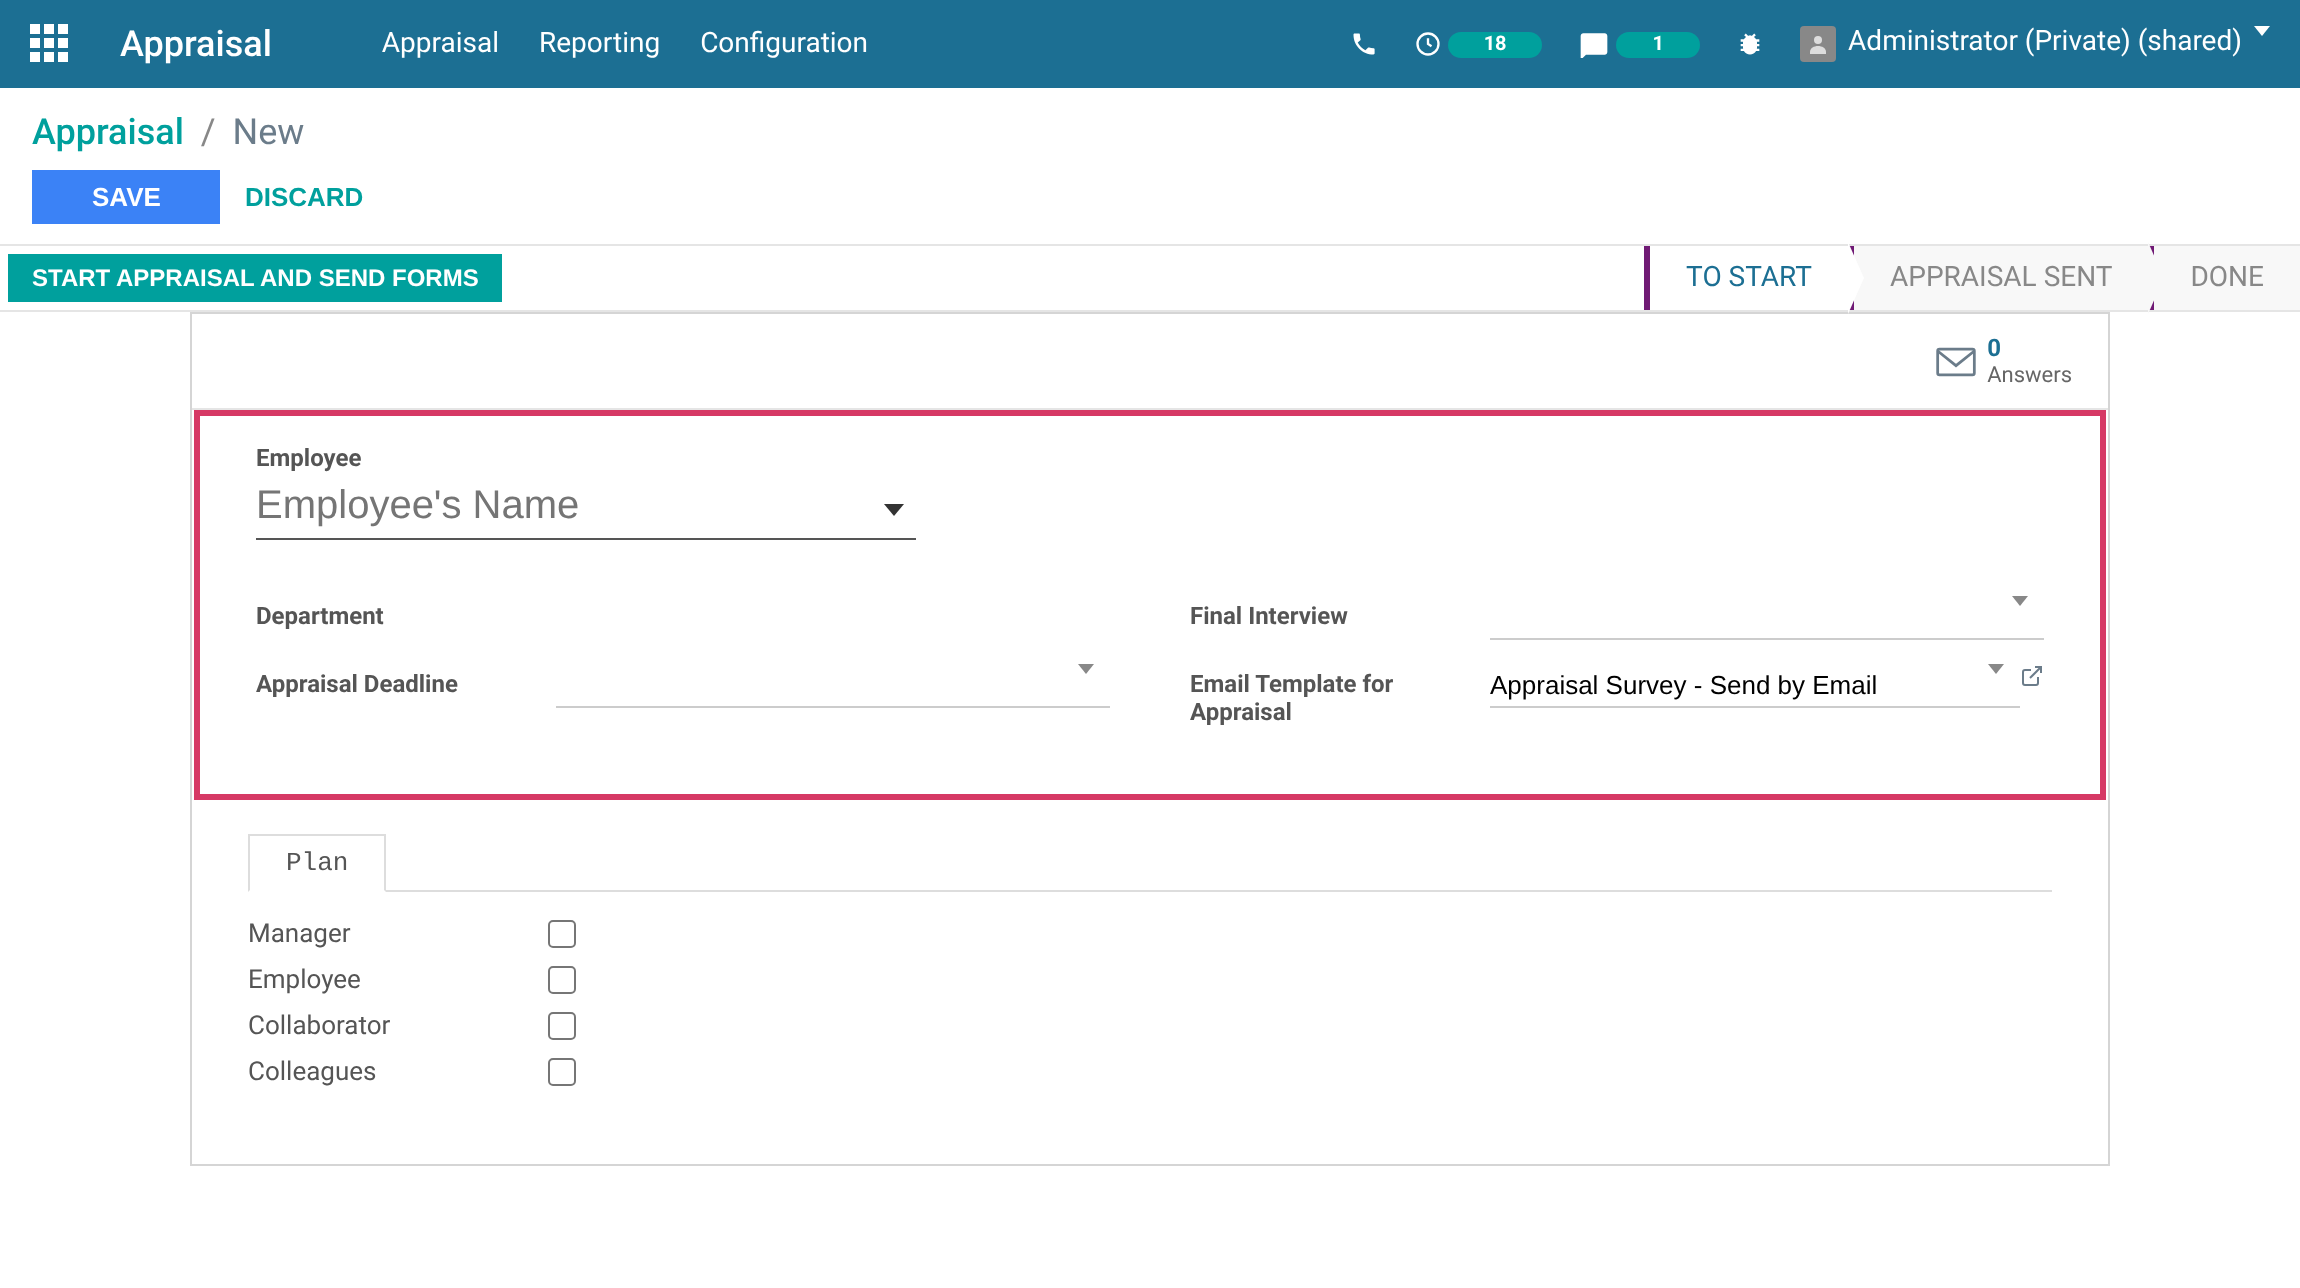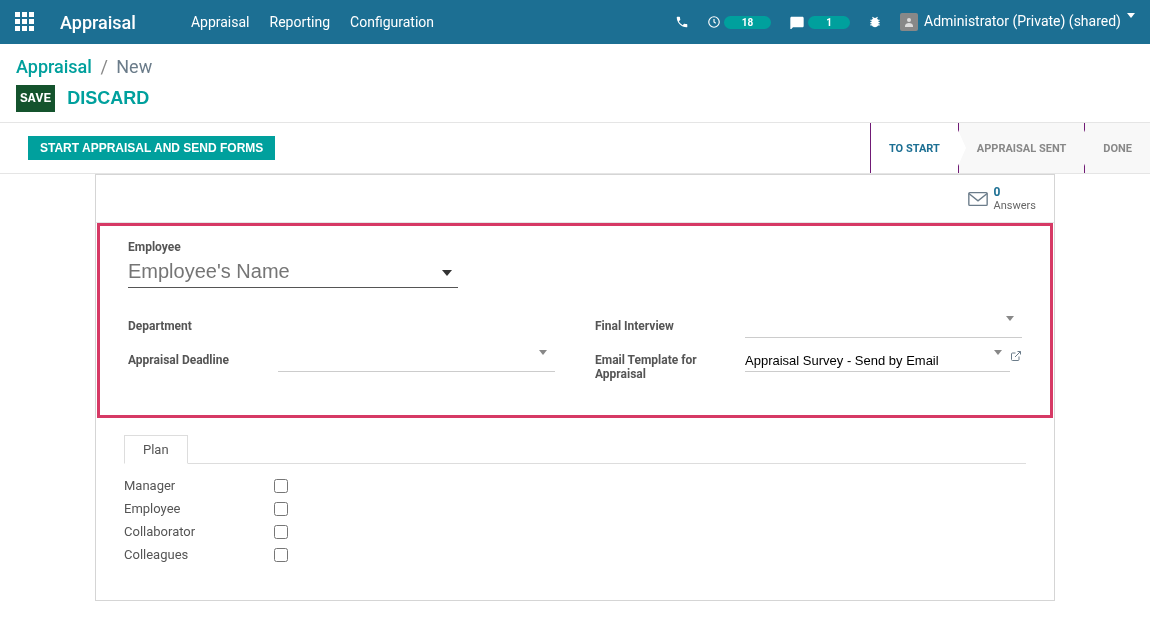--- a/index.html
+++ b/index.html
@@ -16,27 +16,27 @@
 .badge { background: #00a09d; color: #fff; border-radius: 9px; font-size: 10px; padding: 1px 18px; font-weight: bold; }
 .user-section { display: flex; align-items: flex-start; gap: 6px; cursor: pointer; font-size: 14px; }
 .user-avatar { width: 18px; height: 18px; background: #888; border-radius: 2px; display: flex; align-items: center; justify-content: center; }
 
 .breadcrumb-bar { padding: 12px 16px 8px; }
 .breadcrumb { font-size: 18px; color: #6b7c8a; }
 .breadcrumb .root { color: #00a09d; font-weight: 500; }
 .breadcrumb .sep { color: #888; margin: 0 4px; }
 
 .action-buttons { padding: 0 16px 10px; display: flex; gap: 12px; align-items: center; }
-.btn-save { background: #14532d; color: #fff; border: none; padding: 6px 4px; font-size: 13px; font-weight: bold; cursor: pointer; font-family: Liberation Mono, monospace; }
-.btn-discard { background: none; border: none; color: #00a09d; font-size: 18px; font-weight: bold; cursor: pointer; }
-
-.status-row { display: flex; align-items: stretch; border-top: 1px solid #e5e5e5; border-bottom: 1px solid #e5e5e5; padding-left: 28px; height: 52px; gap: 16px; }
+.btn-save { background: #3b82f6; color: #fff; border: none; padding: 6px 30px; font-size: 13px; font-weight: bold; cursor: pointer; }
+.btn-discard { background: none; border: none; color: #00a09d; font-size: 13px; font-weight: bold; cursor: pointer; }
+
+.status-row { display: flex; align-items: stretch; border-top: 1px solid #e5e5e5; border-bottom: 1px solid #e5e5e5; padding-left: 4px; height: 34px; gap: 16px; }
 .btn-start { background: #00a09d; color: #fff; border: none; padding: 0 12px; font-size: 12px; font-weight: bold; cursor: pointer; align-self: center; height: 24px; }
 .status-steps { margin-left: auto; display: flex; }
-.step { display: flex; align-items: center; padding: 0 18px; font-size: 11px; font-weight: bold; color: #888; background: #f8f8f8; position: relative; border-left: 1px solid #701a75; }
+.step { display: flex; align-items: center; padding: 0 18px; font-size: 14px; font-weight: normal; color: #888; background: #f8f8f8; position: relative; border-left: 3px solid #701a75; }
 .step.active { color: #1c6f93; background: #fff; }
 .step::after { content: ''; position: absolute; right: -8px; top: 50%; transform: translateY(-50%); width: 0; height: 0; border-top: 18px solid transparent; border-bottom: 18px solid transparent; border-left: 8px solid #f8f8f8; z-index: 1; }
 .step.active::after { border-left-color: #fff; }
 .step:last-child::after { display: none; }
 
 .form-sheet { max-width: 960px; margin: 0 auto 20px; border: 1px solid #d5d5d5; background: #fff; }
 .sheet-header { display: flex; justify-content: flex-end; padding: 10px 18px; border-bottom: 1px solid #e5e5e5; }
 .answers-btn { display: flex; align-items: center; gap: 5px; cursor: pointer; }
 .answers-text { font-size: 11px; }
 .answers-count { color: #1c6f93; font-weight: bold; font-size: 12px; }
@@ -51,24 +51,24 @@
 .form-grid { display: flex; margin-top: 28px; gap: 40px; }
 .form-col { flex: 1; }
 .form-row { display: flex; align-items: flex-start; margin-bottom: 10px; min-height: 24px; }
 .form-row label { width: 150px; font-size: 12px; font-weight: bold; color: #555; padding-top: 3px; }
 .form-row .field { flex: 1; display: flex; align-items: flex-start; }
 .underline-input { width: 100%; border: none; border-bottom: 1px solid #ccc; padding: 3px 18px 3px 0; font-size: 13px; background: transparent; }
 .field-caret { margin-left: -16px; font-size: 9px; color: #666; }
 .external-link { margin-left: 8px; color: #6b7c8a; cursor: pointer; }
 
 .tabs-section { padding: 16px 28px 30px; }
-.tabs { display: flex; border-bottom: 1px solid #ddd; margin-bottom: 14px; }
+.tabs { display: flex; border-bottom: 1px solid #ddd; margin-bottom: 14px; font-family: Liberation Mono, monospace; }
 .tab { padding: 6px 18px; font-size: 13px; color: #555; cursor: pointer; border: 1px solid transparent; border-bottom: none; position: relative; top: 1px; }
 .tab.active { border-color: #ddd; background: #fff; border-bottom: 1px solid #fff; }
-.checkbox-row { display: flex; align-items: center; margin-bottom: 8px; }
+.checkbox-row { display: flex; align-items: flex-start; margin-bottom: 8px; }
 .checkbox-row label { width: 150px; font-size: 13px; color: #555; }
 .checkbox-row input { width: 14px; height: 14px; }
 
 .caret-down { display: inline-block; width: 0; height: 0; border-left: 5px solid transparent; border-right: 5px solid transparent; border-top: 6px solid #333; }
 .caret-down.small { border-left-width: 4px; border-right-width: 4px; border-top-width: 5px; border-top-color: #888; }
 </style>
 </head>
 <body>
 
 <div class="topbar">

